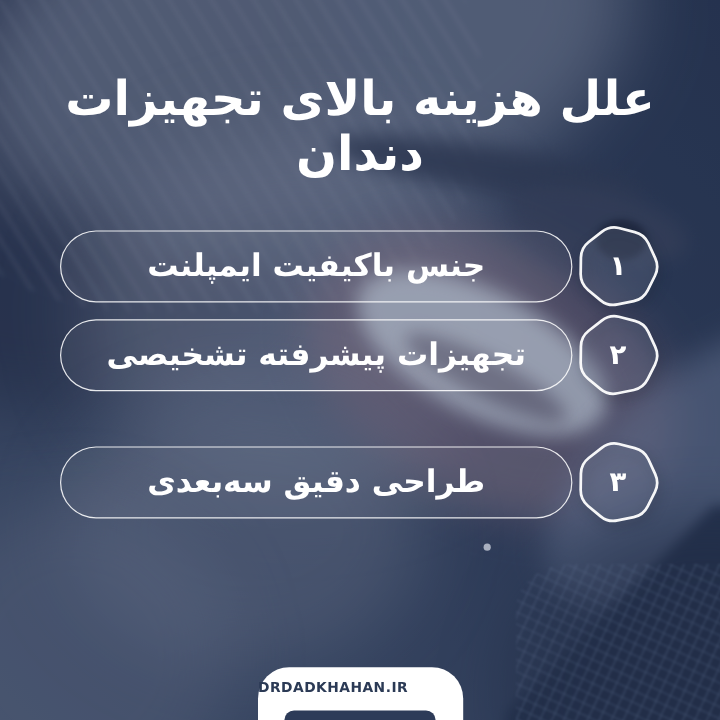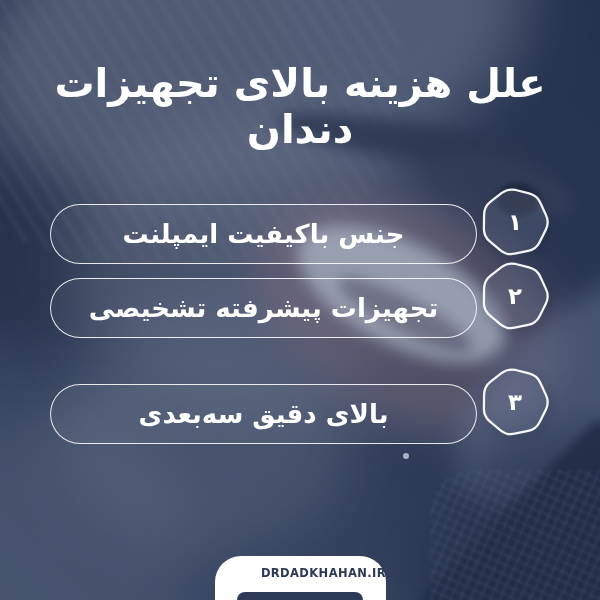--- a/index.html
+++ b/index.html
@@ -18,32 +18,32 @@
     direction:rtl;color:#ffffff;font-size:40px;font-weight:bold;line-height:1.15;
   }
   
   .row{position:absolute;left:0;right:0;height:60px;}
   .row1{top:192px}.row2{top:266px}.row3{top:372px}.row4{top:462px}
   .pill{
     position:absolute;left:50px;top:0;width:427px;height:60px;box-sizing:border-box;
     border:1.5px solid rgba(255,255,255,0.88);border-radius:30px;
     background:rgba(255,255,255,0.05);
     display:flex;align-items:center;justify-content:center;direction:rtl;
-    color:#ffffff;font-size:26px;font-weight:bold;margin-top:12px;
+    color:#ffffff;font-size:26px;font-weight:bold;
   }
   .badge{
     position:absolute;left:477px;top:-8px;width:76px;height:76px;
     display:flex;align-items:center;justify-content:center;
   }
   .badge svg{position:absolute;inset:0;filter:drop-shadow(2px 4px 5px rgba(10,16,30,0.35));}
   .badge .num{position:relative;color:#ffffff;font-size:23px;font-weight:bold;direction:rtl;}
   
   .footer{
     position:absolute;left:215px;top:556px;width:171px;height:44px;
-    background:#ffffff;border-radius:26px 26px 0 0;text-align:right;
+    background:#ffffff;border-radius:26px 26px 0 0;text-align:left;
   }
   .footer .site{
     display:block;padding-top:10px;font-size:11.5px;font-weight:bold;
     letter-spacing:0.4px;color:#2b3a55;
   }
   .footer .notch{
     position:absolute;left:22px;top:36px;width:126px;height:8px;
     background:#2d3b58;border-radius:13px 13px 0 0;
   }
 </style>
@@ -94,21 +94,21 @@
     <div class="badge">
       <svg width="76" height="76" viewBox="0 0 75 75">
         <path d="M38.2,5.9 L51.3,9.3 Q59.1,11.2 62.5,18.5 L68.1,30.7 Q71.5,38 67.9,45.2 L61.9,57.2 Q58.3,64.4 50.5,66.1 L37.2,68.8 Q29.4,70.5 23.2,65.4 L12.9,56.9 Q6.7,51.8 6.8,43.8 L7,30.3 Q7.1,22.3 13.4,17.4 L24.1,9.1 Q30.4,4.2 38.2,5.9 Z" fill="rgba(173,188,214,0.16)" stroke="#ffffff" stroke-opacity="0.95" stroke-width="2.25"></path>
       </svg>
       <span class="num">۲</span>
     </div>
   </div>
 
   <div class="row row3">
     <div class="pill">
-      <span>بالای دقیق سه‌بعدی</span>
+      <span>طراحی دقیق سه‌بعدی</span>
     </div>
     <div class="badge">
       <svg width="76" height="76" viewBox="0 0 75 75">
         <path d="M38.2,5.9 L51.3,9.3 Q59.1,11.2 62.5,18.5 L68.1,30.7 Q71.5,38 67.9,45.2 L61.9,57.2 Q58.3,64.4 50.5,66.1 L37.2,68.8 Q29.4,70.5 23.2,65.4 L12.9,56.9 Q6.7,51.8 6.8,43.8 L7,30.3 Q7.1,22.3 13.4,17.4 L24.1,9.1 Q30.4,4.2 38.2,5.9 Z" fill="rgba(173,188,214,0.16)" stroke="#ffffff" stroke-opacity="0.95" stroke-width="2.25"></path>
       </svg>
       <span class="num">۳</span>
     </div>
   </div>
 
 

